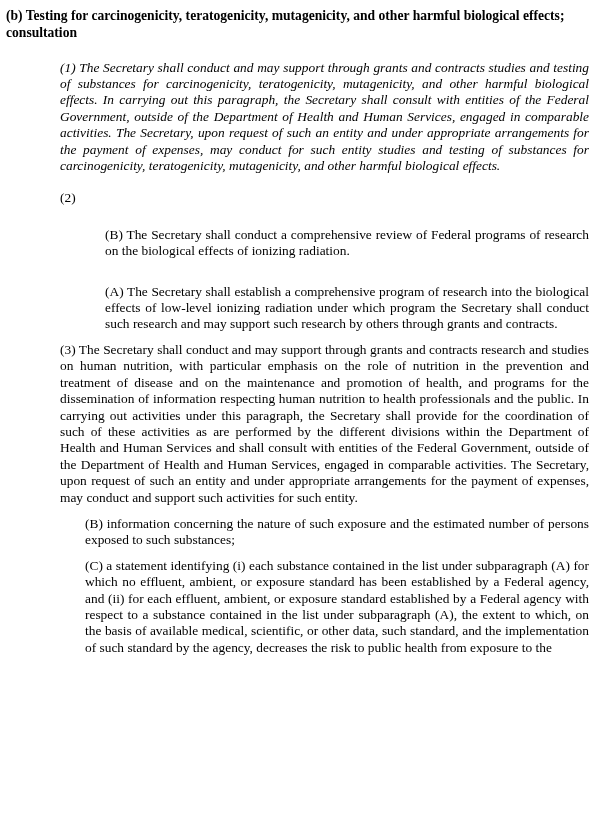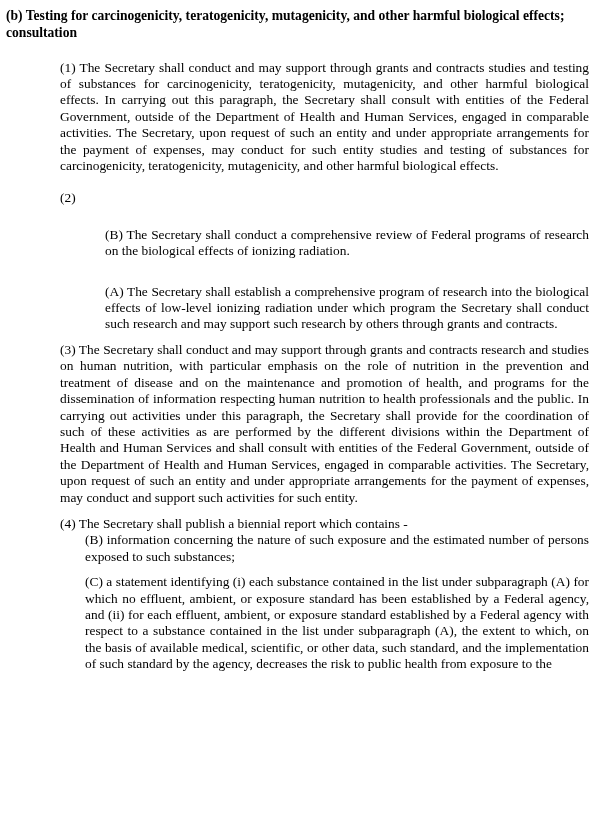--- a/index.html
+++ b/index.html
@@ -27,21 +27,21 @@
     margin: 0 0 18px 0;
     text-align: left;
   }
   p {
     margin: 0;
     text-align: justify;
   }
   .lvl1  { margin-left: 54px; }
   .lvl2  { margin-left: 99px; }
   .lvl2b { margin-left: 79px; }
-  .mb16 { margin-bottom: 16px; }
+  .mb16 { margin-bottom: 16px; font-style: italic; }
   .mb20 { margin-bottom: 20px; }
   .mb9  { margin-bottom: 9px; }
   .mb24 { margin-bottom: 24px; }
   .mb14 { margin-bottom: 10px; }
   .mb0  { margin-bottom: 0; }
 </style>
 </head>
 <body>
 
 <div class="page">
@@ -51,20 +51,19 @@
   <p class="lvl1 mb16">(1) The Secretary shall conduct and may support through grants and contracts studies and testing of substances for carcinogenicity, teratogenicity, mutagenicity, and other harmful biological effects. In carrying out this paragraph, the Secretary shall consult with entities of the Federal Government, outside of the Department of Health and Human Services, engaged in comparable activities. The Secretary, upon request of such an entity and under appropriate arrangements for the payment of expenses, may conduct for such entity studies and testing of substances for carcinogenicity, teratogenicity, mutagenicity, and other harmful biological effects.</p>
 
   <p class="lvl1 mb20">(2)</p>
 
   <p class="lvl2 mb24">(B) The Secretary shall conduct a comprehensive review of Federal programs of research on the biological effects of ionizing radiation.</p>
 
   <p class="lvl2 mb9">(A) The Secretary shall establish a comprehensive program of research into the biological effects of low-level ionizing radiation under which program the Secretary shall conduct such research and may support such research by others through grants and contracts.</p>
 
   <p class="lvl1 mb14">(3) The Secretary shall conduct and may support through grants and contracts research and studies on human nutrition, with particular emphasis on the role of nutrition in the prevention and treatment of disease and on the maintenance and promotion of health, and programs for the dissemination of information respecting human nutrition to health professionals and the public. In carrying out activities under this paragraph, the Secretary shall provide for the coordination of such of these activities as are performed by the different divisions within the Department of Health and Human Services and shall consult with entities of the Federal Government, outside of the Department of Health and Human Services, engaged in comparable activities. The Secretary, upon request of such an entity and under appropriate arrangements for the payment of expenses, may conduct and support such activities for such entity.</p>
 
-  <p class="lvl1 mb0">(4) The Secretary shall publish a biennial report which contains -</p>
 
 
   <p class="lvl2b mb9">(B) information concerning the nature of such exposure and the estimated number of persons exposed to such substances;</p>
 
   <p class="lvl2b mb0">(C) a statement identifying (i) each substance contained in the list under subparagraph (A) for which no effluent, ambient, or exposure standard has been established by a Federal agency, and (ii) for each effluent, ambient, or exposure standard established by a Federal agency with respect to a substance contained in the list under subparagraph (A), the extent to which, on the basis of available medical, scientific, or other data, such standard, and the implementation of such standard by the agency, decreases the risk to public health from exposure to the</p>
 
 </div>
 
 </body></html>

